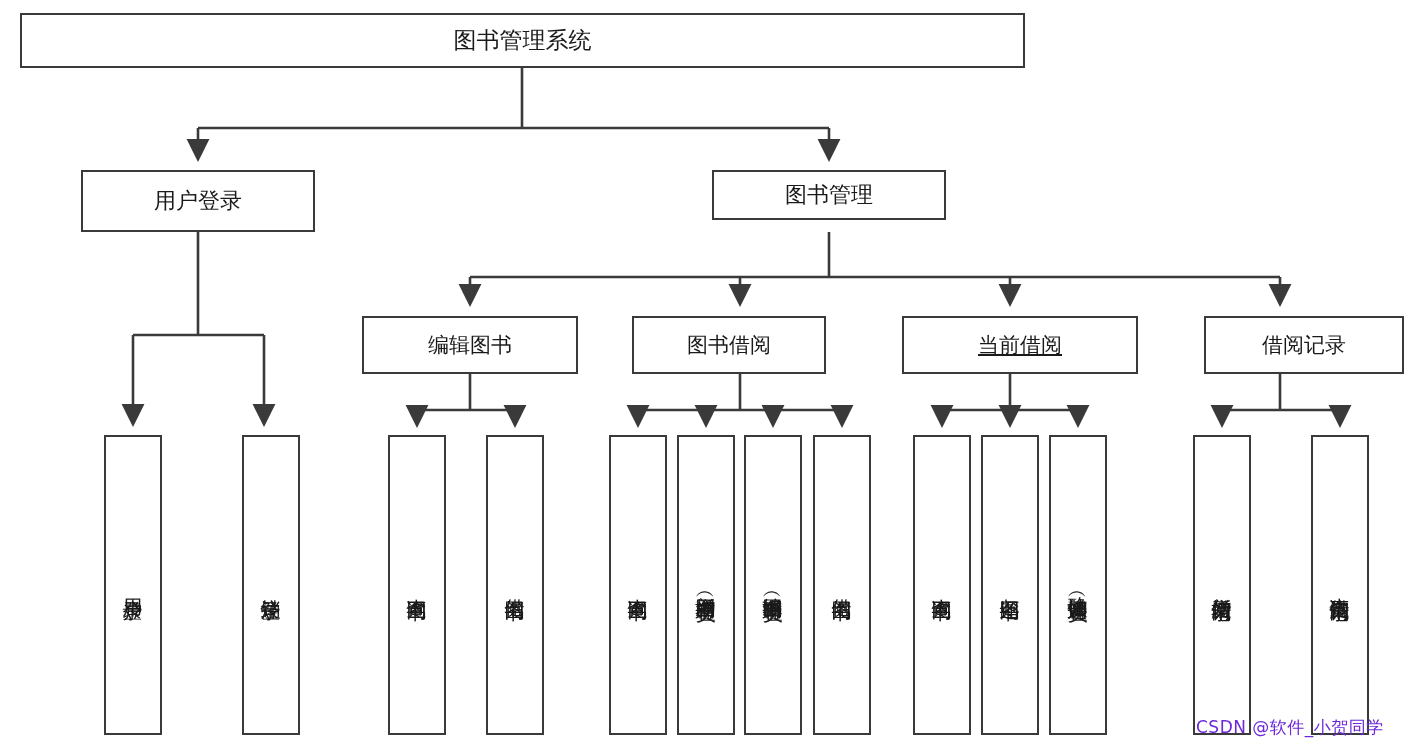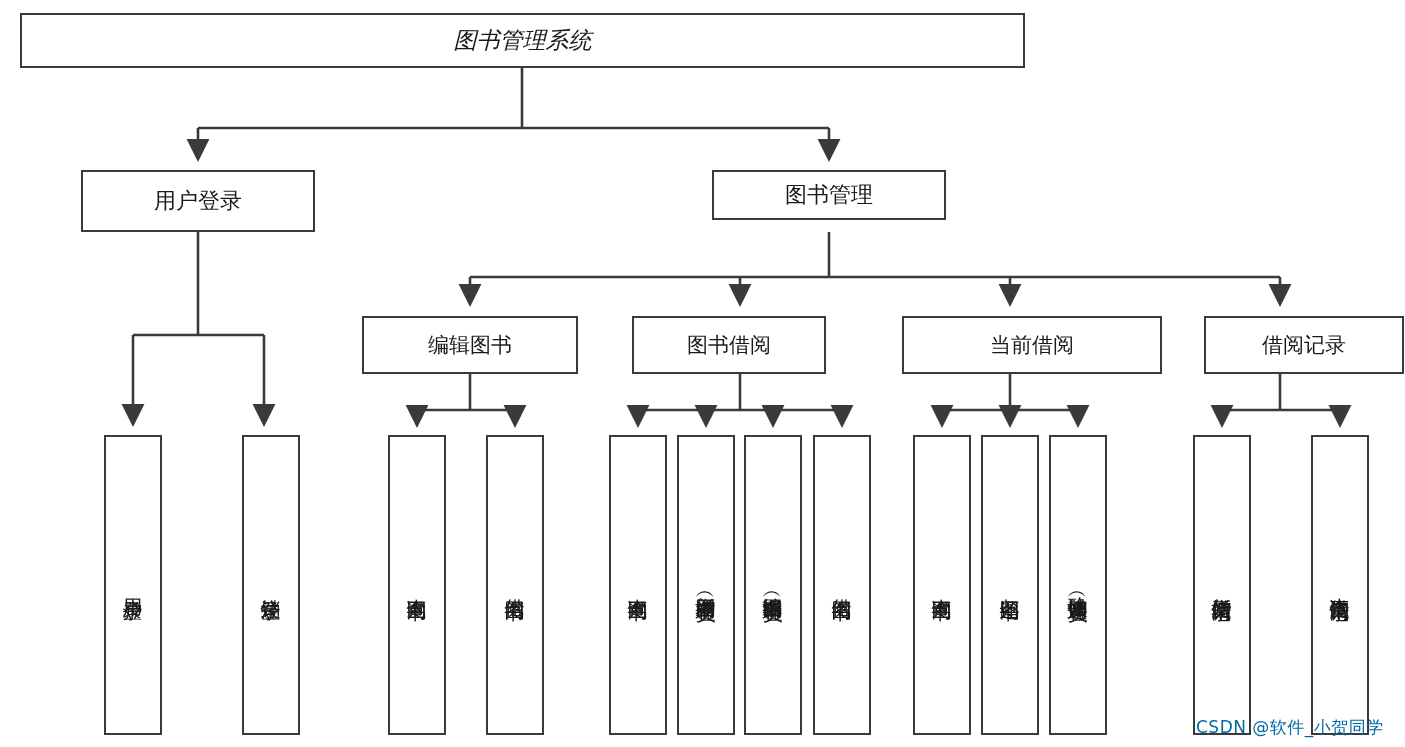--- a/index.html
+++ b/index.html
@@ -32,21 +32,20 @@
     background: #ffffff;
     display: flex;
     align-items: center;
     justify-content: center;
     text-align: center;
     color: #1a1a1a;
     line-height: 1.18;
   }
   .node.root {
     font-size: 23px;
-    font-style: italic;
   }
   .node.level2 {
     font-size: 22px;
   }
   .node.level3 {
     font-size: 21px;
   }
   .node.leaf {
     font-size: 20px;
     align-items: center;
@@ -56,21 +55,21 @@
     writing-mode: vertical-rl;
     text-orientation: upright;
     letter-spacing: 1px;
     line-height: 1;
     white-space: nowrap;
     display: block;
   }
   .watermark {
     position: absolute;
     font-size: 17px;
-    color: #0369a1;
+    color: #6d28d9;
     white-space: nowrap;
     letter-spacing: 0.5px;
   }
 </style>
 </head>
 <body>
 
 <div id="canvas">
 
   <svg id="wires" viewBox="0 0 1405 747">
@@ -134,21 +133,21 @@
   <div class="node level2" style="left:712px; top:170px; width:234px; height:50px;">
     <span>图书管理</span>
   </div>
 
   <div class="node level3" style="left:362px; top:316px; width:216px; height:58px;">
     <span>编辑图书</span>
   </div>
   <div class="node level3" style="left:632px; top:316px; width:194px; height:58px;">
     <span>图书借阅</span>
   </div>
-  <div class="node level3" style="left:902px; top:316px; width:260px; height:58px;">
+  <div class="node level3" style="left:902px; top:316px; width:236px; height:58px;text-decoration:underline;">
     <span>当前借阅</span>
   </div>
   <div class="node level3" style="left:1204px; top:316px; width:200px; height:58px;">
     <span>借阅记录</span>
   </div>
 
   <div class="node leaf" style="left:104px; top:435px; width:58px; height:300px;">
     <span class="vtext">用户登录</span>
   </div>
   <div class="node leaf" style="left:242px; top:435px; width:58px; height:300px;">

